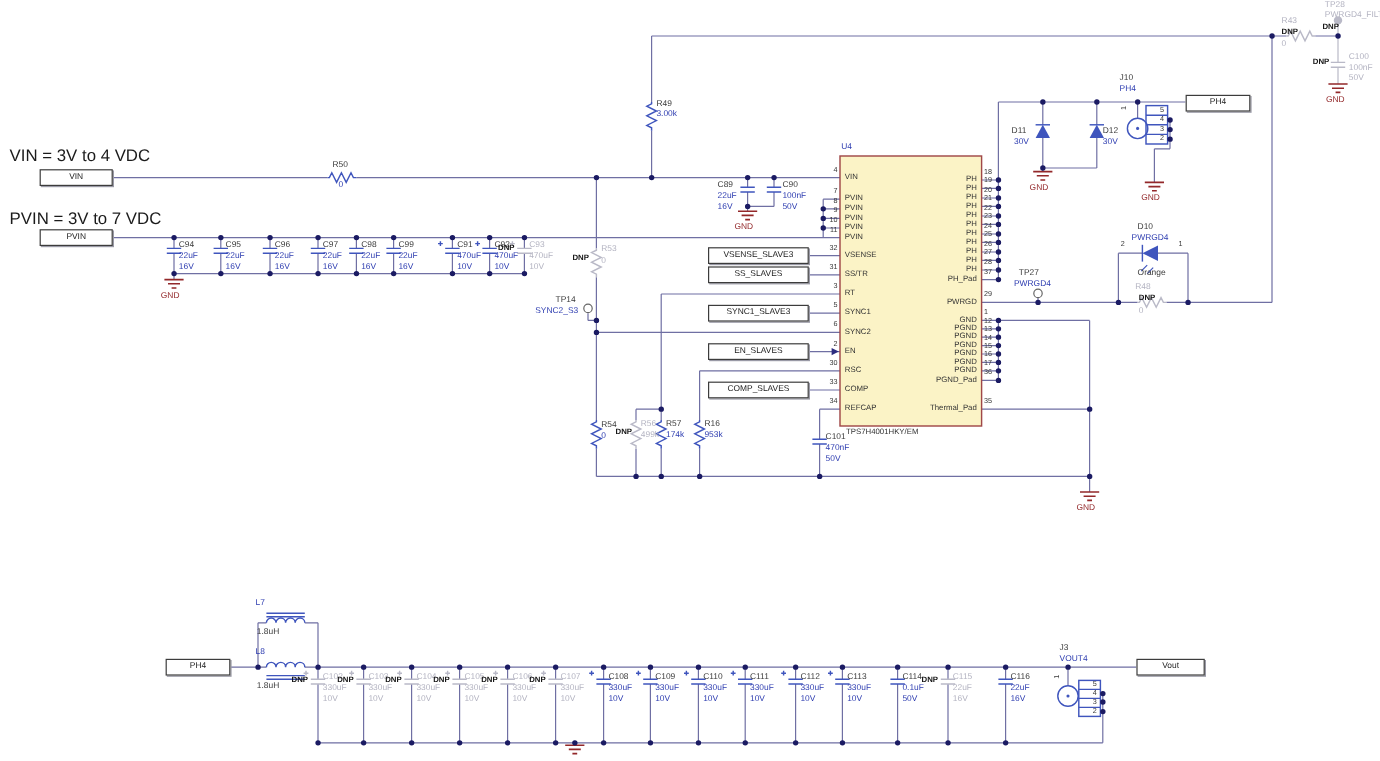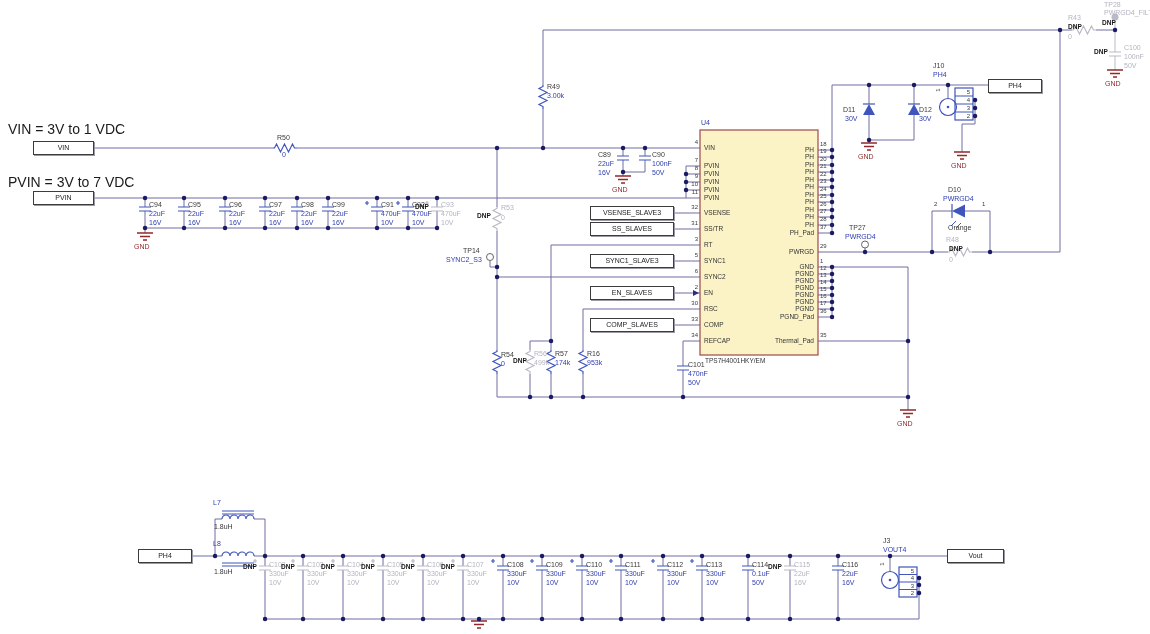--- a/index.html
+++ b/index.html
@@ -210,21 +210,21 @@
              M832 267h.1M832 274h.1M832 281h.1M832 288h.1M832 295h.1M832 302h.1M832 309h.1M832 317h.1
              M865 252h.1M932 252h.1M990 252h.1M1060 30h.1M1115 30h.1
              M869 85h.1M914 85h.1M948 85h.1M869 140h.1
              M975 100h.1M975 108h.1M975 116h.1
              M215 556h.1M265 556h.1M303 556h.1M343 556h.1M383 556h.1M423 556h.1M463 556h.1M503 556h.1M542 556h.1M582 556h.1M621 556h.1M663 556h.1M702 556h.1M748 556h.1M790 556h.1M838 556h.1M890 556h.1
              M265 619h.1M303 619h.1M343 619h.1M383 619h.1M423 619h.1M463 619h.1M503 619h.1M542 619h.1M582 619h.1M621 619h.1M663 619h.1M702 619h.1M748 619h.1M790 619h.1M838 619h.1M479 619h.1
              M919 578h.1M919 585h.1M919 593h.1"></path>
   </g>
 </svg>
 
-<span class="t14" style="left:8px;top:121px">VIN = 3V to 1 VDC</span>
+<span class="t14" style="left:8px;top:121px">VIN = 3V to 4 VDC</span>
 <span class="t14" style="left:8px;top:174px">PVIN = 3V to 7 VDC</span>
 
 <div class="box" style="left:33px;top:141px;width:59px;height:12px">VIN</div>
 <div class="box" style="left:33px;top:191px;width:59px;height:12px">PVIN</div>
 <div class="box" style="left:988px;top:79px;width:52px;height:12px">PH4</div>
 <div class="box" style="left:138px;top:549px;width:52px;height:12px">PH4</div>
 <div class="box" style="left:947px;top:549px;width:55px;height:12px">Vout</div>
 
 <div class="box" style="left:590px;top:206px;width:82px;height:12px">VSENSE_SLAVE3</div>
 <div class="box" style="left:590px;top:222px;width:82px;height:12px">SS_SLAVES</div>

